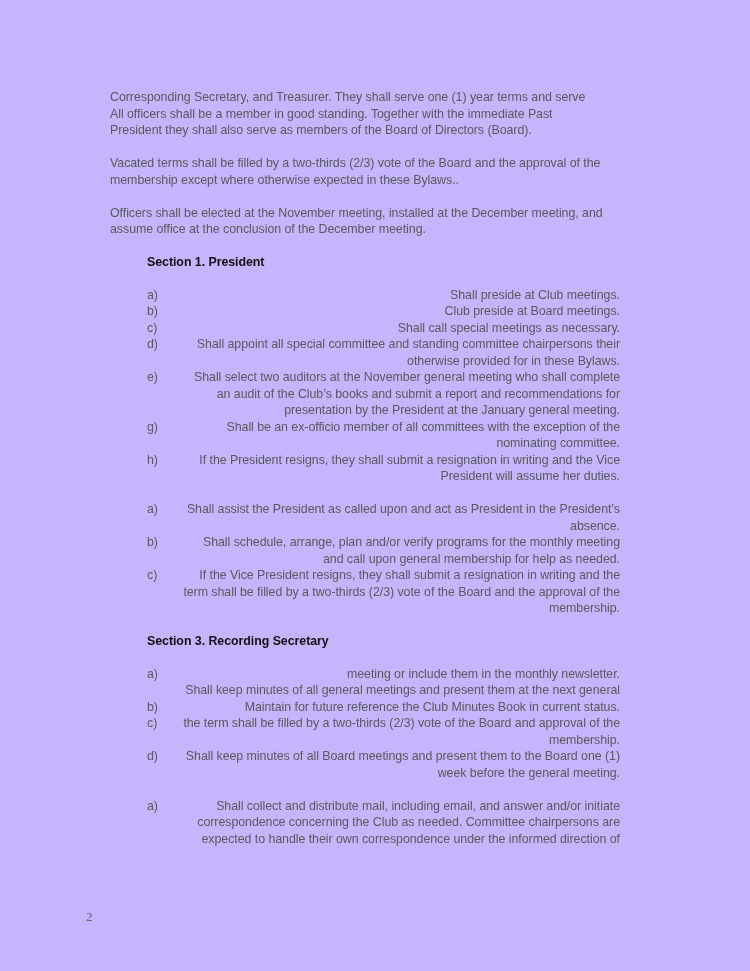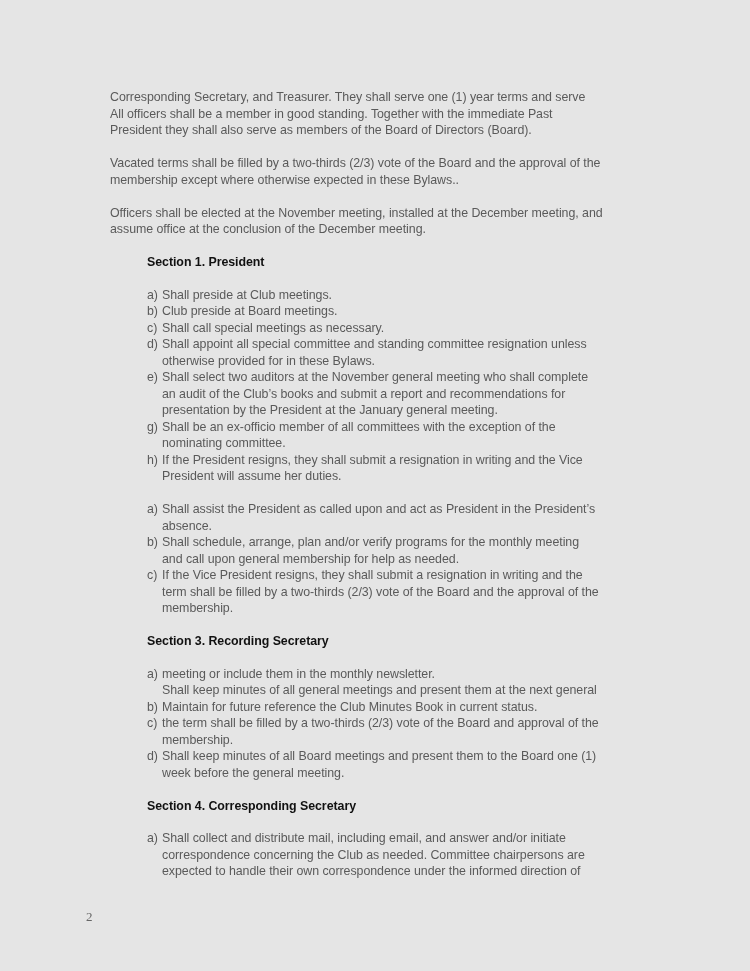--- a/index.html
+++ b/index.html
@@ -1,33 +1,33 @@
 <!DOCTYPE html>
 <html><head>
 <meta charset="utf-8">
 <style>
   html, body { margin: 0; padding: 0; background: #ffffff; }
   body {
     width: 750px; height: 971px; position: relative; overflow: hidden;
     font-family: "Liberation Sans", sans-serif;
   }
-  .page { position: absolute; left: 0; top: 0; width: 750px; height: 971px; background: #e5e5e5; }
+  .page { position: absolute; left: 0; top: 0; width: 750px; height: 971px; background: #c4b5fd; }
   .content {
     position: absolute; left: 110px; top: 89px; width: 510px;
     font-size: 12.4px; line-height: 16.5px; color: #5a5a5a;
     letter-spacing: -0.05px;
   }
   .para { margin: 0 0 16.5px 0; }
   .para .line { display: block; white-space: nowrap; }
   .section { margin-left: 21px; margin-bottom: 16.5px; }
   .section-heading { color: #111; font-weight: bold; margin: 16px; white-space: nowrap; }
   .items { margin: 0; padding: 0; list-style: none; }
   .item { position: relative; padding-left: 31px; }
   .item .marker { position: absolute; left: 16px; top: 0; }
-  .item .line { display: block; white-space: nowrap; }
+  .item .line { display: block; white-space: nowrap; text-align: right; }
   .page-number {
     position: absolute; left: 86px; top: 909px;
     font-family: "Liberation Serif", serif; font-size: 13px; color: #666;
   }
 </style>
 </head>
 <body>
 
 <div class="page">
   <div class="content" id="content">
@@ -54,21 +54,21 @@
           <div class="item">
             <span class="marker">b)</span>
             <span class="line">Club preside at Board meetings.</span>
           </div>
           <div class="item">
             <span class="marker">c)</span>
             <span class="line">Shall call special meetings as necessary.</span>
           </div>
           <div class="item">
             <span class="marker">d)</span>
-            <span class="line">Shall appoint all special committee and standing committee resignation unless</span>
+            <span class="line">Shall appoint all special committee and standing committee chairpersons their</span>
             <span class="line">otherwise provided for in these Bylaws.</span>
           </div>
           <div class="item">
             <span class="marker">e)</span>
             <span class="line">Shall select two auditors at the November general meeting who shall complete</span>
             <span class="line">an audit of the Club’s books and submit a report and recommendations for</span>
             <span class="line">presentation by the President at the January general meeting.</span>
           </div>
           <div class="item">
             <span class="marker">g)</span>
@@ -120,21 +120,20 @@
             <span class="line">membership.</span>
           </div>
           <div class="item">
             <span class="marker">d)</span>
             <span class="line">Shall keep minutes of all Board meetings and present them to the Board one (1)</span>
             <span class="line">week before the general meeting.</span>
           </div>
         </div>
       </div>
       <div class="section">
-        <div class="section-heading">Section  4.  Corresponding Secretary</div>
         <div class="items">
           <div class="item">
             <span class="marker">a)</span>
             <span class="line">Shall collect and distribute mail, including email, and answer and/or initiate</span>
             <span class="line">correspondence concerning the Club as needed.  Committee chairpersons are</span>
             <span class="line">expected to handle their own correspondence under the informed direction of</span>
           </div>
         </div>
       </div>
     </div>

